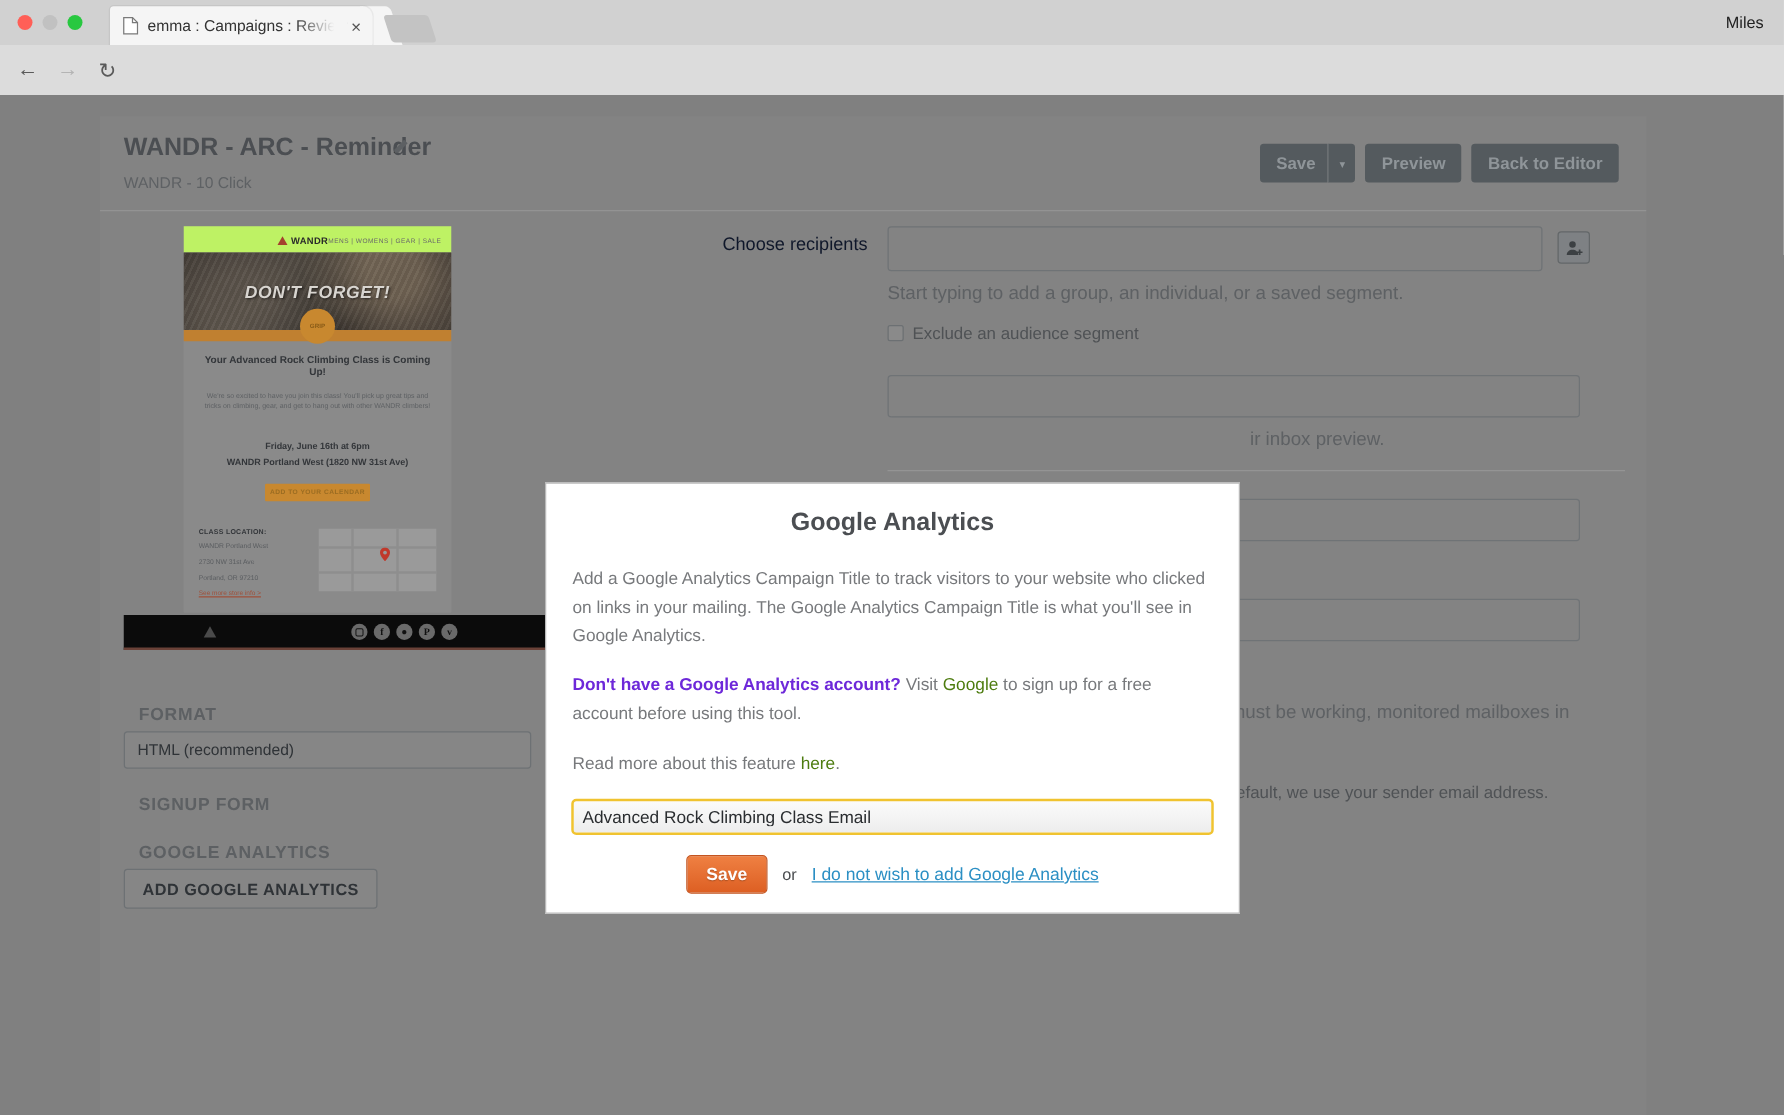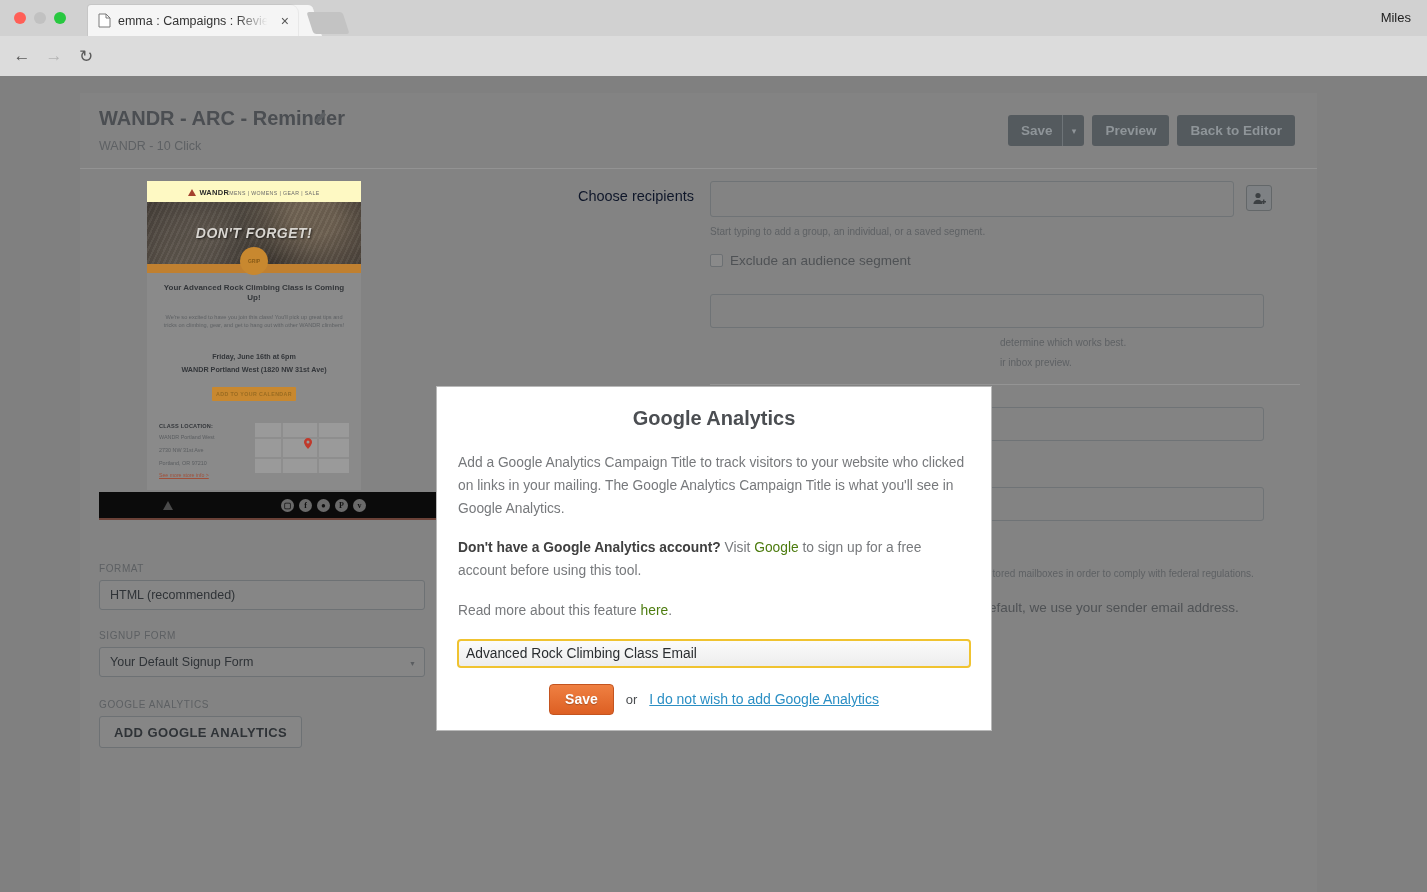--- a/index.html
+++ b/index.html
@@ -84,21 +84,21 @@
      height: 31px; display: flex; align-items: center; justify-content: center; font-size: 9px;
      border-left: 1px solid #6e7478; }
 
   
   .main { position: relative; height: 700px; }
 
   
   .left-col { position: absolute; left: 19px; top: 12px; width: 420px; }
 
   .email-preview { position: absolute; left: 48px; top: 0; width: 214px; background: #8a8a8a; }
-  .ep-top { background: #fef9c3; padding: 7px 8px 5px 8px; display: flex; align-items: center; justify-content: center; }
+  .ep-top { background: #bef264; padding: 7px 8px 5px 8px; display: flex; align-items: center; justify-content: flex-end; }
   .ep-logo { display: flex; align-items: center; gap: 3px; font-size: 7.5px; font-weight: bold; color: #2a2a2a; letter-spacing: .3px;}
   .tri { width: 0; height: 0; border-left: 4px solid transparent; border-right: 4px solid transparent; border-bottom: 7px solid #a4412e; }
   .ep-nav { font-size: 5.2px; color: #6a6a6a; letter-spacing: .4px; }
   .ep-hero { position: relative; height: 62px;
      background:
        radial-gradient(circle at 78% 24%, rgba(160,140,115,.55) 0 12%, rgba(0,0,0,0) 42%),
        radial-gradient(circle at 20% 70%, rgba(120,110,100,.4) 0 14%, rgba(0,0,0,0) 45%),
        linear-gradient(135deg,#3a342f 0%, #4a443c 35%, #2e2a27 70%, #423b35 100%);
      overflow: hidden; }
   .ep-hero:after { content:""; position:absolute; inset:0;
@@ -127,53 +127,53 @@
   .ep-pin { position: absolute; left: 52%; top: 30%; width: 8px; height: 11px; }
 
   .ep-footer { position: absolute; left: 0; top: 311px; width: 340px; height: 28px; background: #0b0b0b;
      border-bottom: 2px solid #6b4238; display: flex; align-items: center; }
   .ep-footer .ftri { margin-left: 64px; width: 0; height: 0; border-left: 5px solid transparent;
      border-right: 5px solid transparent; border-bottom: 9px solid #4a4a4a; }
   .ep-socials { margin-left: 108px; display: flex; gap: 5px; }
   .soc { width: 13px; height: 13px; border-radius: 50%; background: #6a6a6a; color: #111;
      font-size: 8px; display: flex; align-items: center; justify-content: center; font-weight: bold; font-family: "Liberation Serif", serif;}
 
-  .field-label { font-size: 10px; color: #5d6063; letter-spacing: .6px; font-weight: normal; }
+  .field-label { font-size: 14px; color: #5d6063; letter-spacing: .6px; font-weight: bold; margin-left: 12px; }
   .sel-box { margin-top: 6px; width: 326px; height: 30px; background: #868686; border: 1px solid #6d7174;
      border-radius: 3px; display: flex; align-items: center; padding: 0 10px; font-size: 12.5px; color: #2f3337; position: relative;}
   .sel-caret { position: absolute; right: 8px; top: 12px; font-size: 7px; color: #5a5d60; }
   .btn-outline { margin-top: 6px; height: 32px; padding: 0 14px; background: #868686;
      border: 1px solid #6d7174; border-radius: 3px; font-size: 13px; font-weight: bold; color: #2f3337;
      letter-spacing: .4px; font-family: "Liberation Sans", sans-serif; display:inline-flex; align-items:center;}
 
   
   .right-col { position: absolute; left: 488px; top: 12px; width: 730px; }
   .row { display: flex; margin-bottom: 0; }
   .row-label { width: 142px; text-align: right; font-size: 14.5px; color: #0f172a; padding-top: 7px; padding-right: 16px; }
   .row-field { flex: 1; }
   .txt-input { width: 524px; height: 34px; background: #838383; border: 1px solid #6f7376;
      border-radius: 3px; font-size: 13px; color: #2a2d30; padding: 0 9px; font-family: "Liberation Sans", sans-serif;}
-  .helper { font-size: 10px; color: #5e6164; margin-top: 9px; }
+  .helper { font-size: 15px; color: #5e6164; margin-top: 9px; }
   .chk-line { display: flex; align-items: center; gap: 7px; margin-top: 16px; font-size: 13.5px; color: #4f5255; }
   .chk { width: 13px; height: 13px; border: 1px solid #6c7073; background: #8a8a8a; border-radius: 2px; flex:0 0 auto;}
   .chk.faded { opacity: .45; }
   .counter { font-size: 19px; font-weight: bold; color: #2d3135; margin-left: 16px; padding-top: 4px;}
   .divider { height: 1px; background: #949494; margin: 16px 0 14px 0; width: 590px; }
   .icon-btn { width: 26px; height: 26px; background: #7e8184; border: 1px solid #636769; border-radius: 3px;
      display: flex; align-items: center; justify-content: center; margin-left: 12px; margin-top: 4px;}
 
   
   .modal {
     position: absolute; left: 436px; top: 310px; width: 556px; height: 345px;
     background: #fff; border: 1px solid #b9b9b9; z-index: 50;
   }
   .modal-title { text-align: center; font-size: 20px; font-weight: bold; color: #4b4e52; padding-top: 20px; }
   .modal-body { padding: 22px 21px 0 21px; }
   .modal-p { font-size: 13.8px; color: #77797c; line-height: 1.65; margin-bottom: 17px; }
-  .modal-p b { color: #404040; font-weight: bold; }
+  .modal-p b { color: #6d28d9; font-weight: bold; }
   .modal-p a { color: #4d7c0f; text-decoration: none; }
   .modal-p.small-gap { margin-bottom: 16px; }
   .modal-input { display: block; width: 514px; height: 29px; margin: 0 auto;
      border: 2px solid #f0c330; border-radius: 4px; font-size: 13.8px; color: #2a2d30;
      padding: 0 7px; font-family: "Liberation Sans", sans-serif;
      background: linear-gradient(to bottom, #fbfbfb 0%, #ededed 100%); outline: none;}
   .modal-actions { display: flex; align-items: center; justify-content: center; gap: 12px; margin-top: 16px; }
   .btn-save-modal { background: linear-gradient(to bottom, #ef8042 0%, #dd5f23 100%);
      border: 1px solid #c4541f; border-radius: 4px; color: #fff; font-size: 14px; font-weight: bold;
      height: 31px; padding: 0 15px; font-family: "Liberation Sans", sans-serif;
@@ -318,24 +318,20 @@
           </div>
         </div>
 
         <div style="position:absolute; left:0; top:382px;">
           <div class="field-label">FORMAT</div>
           <div class="sel-box">
             <span>HTML (recommended)</span>
           </div>
 
           <div class="field-label" style="margin-top:20px">SIGNUP FORM</div>
-          <div class="sel-box">
-            <span>Your Default Signup Form</span>
-            <span class="sel-caret">▼</span>
-          </div>
 
           <div class="field-label" style="margin-top:22px">GOOGLE ANALYTICS</div>
           <button class="btn-outline">ADD GOOGLE ANALYTICS</button>
         </div>
       </div>
 
       <div class="right-col">
 
         <div class="row">
           <div class="row-label">Choose recipients</div>
@@ -353,21 +349,20 @@
             <div class="helper">Start typing to add a group, an individual, or a saved segment.</div>
             <div class="chk-line">
               <span class="chk"></span>
               <span>Exclude an audience segment</span>
             </div>
           </div>
         </div>
 
         <div style="margin-top:26px; margin-left:142px">
           <input class="txt-input" style="width: 554px;">
-          <div class="helper" style="padding-left:290px">determine which works best.</div>
 
           <div class="helper" style="padding-left:290px">ir inbox preview.</div>
 
           <div class="divider"></div>
 
           <input class="txt-input" style="width: 554px; margin-top: 8px;">
           <input class="txt-input" style="width: 554px; margin-top: 46px;">
 
           <div class="chk-line" style="margin-top:14px">
             <span class="chk faded"></span>

